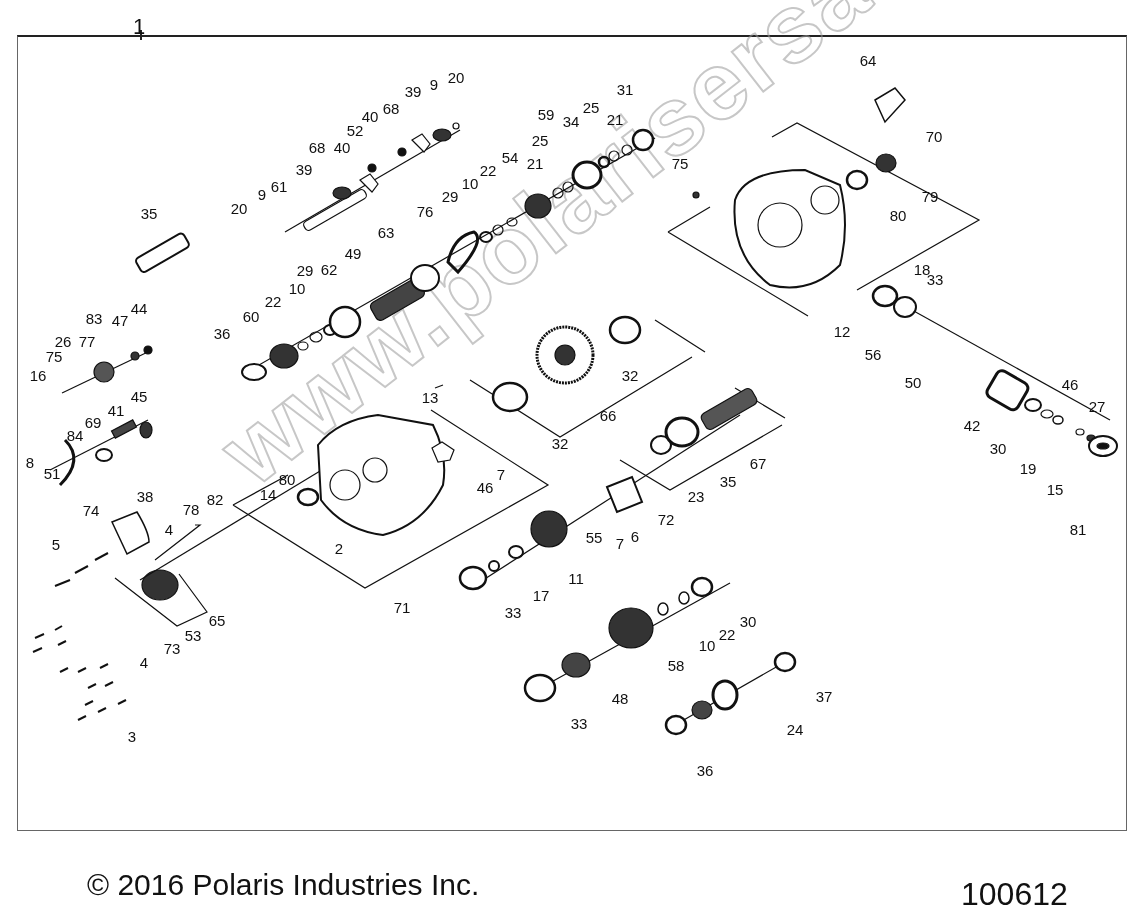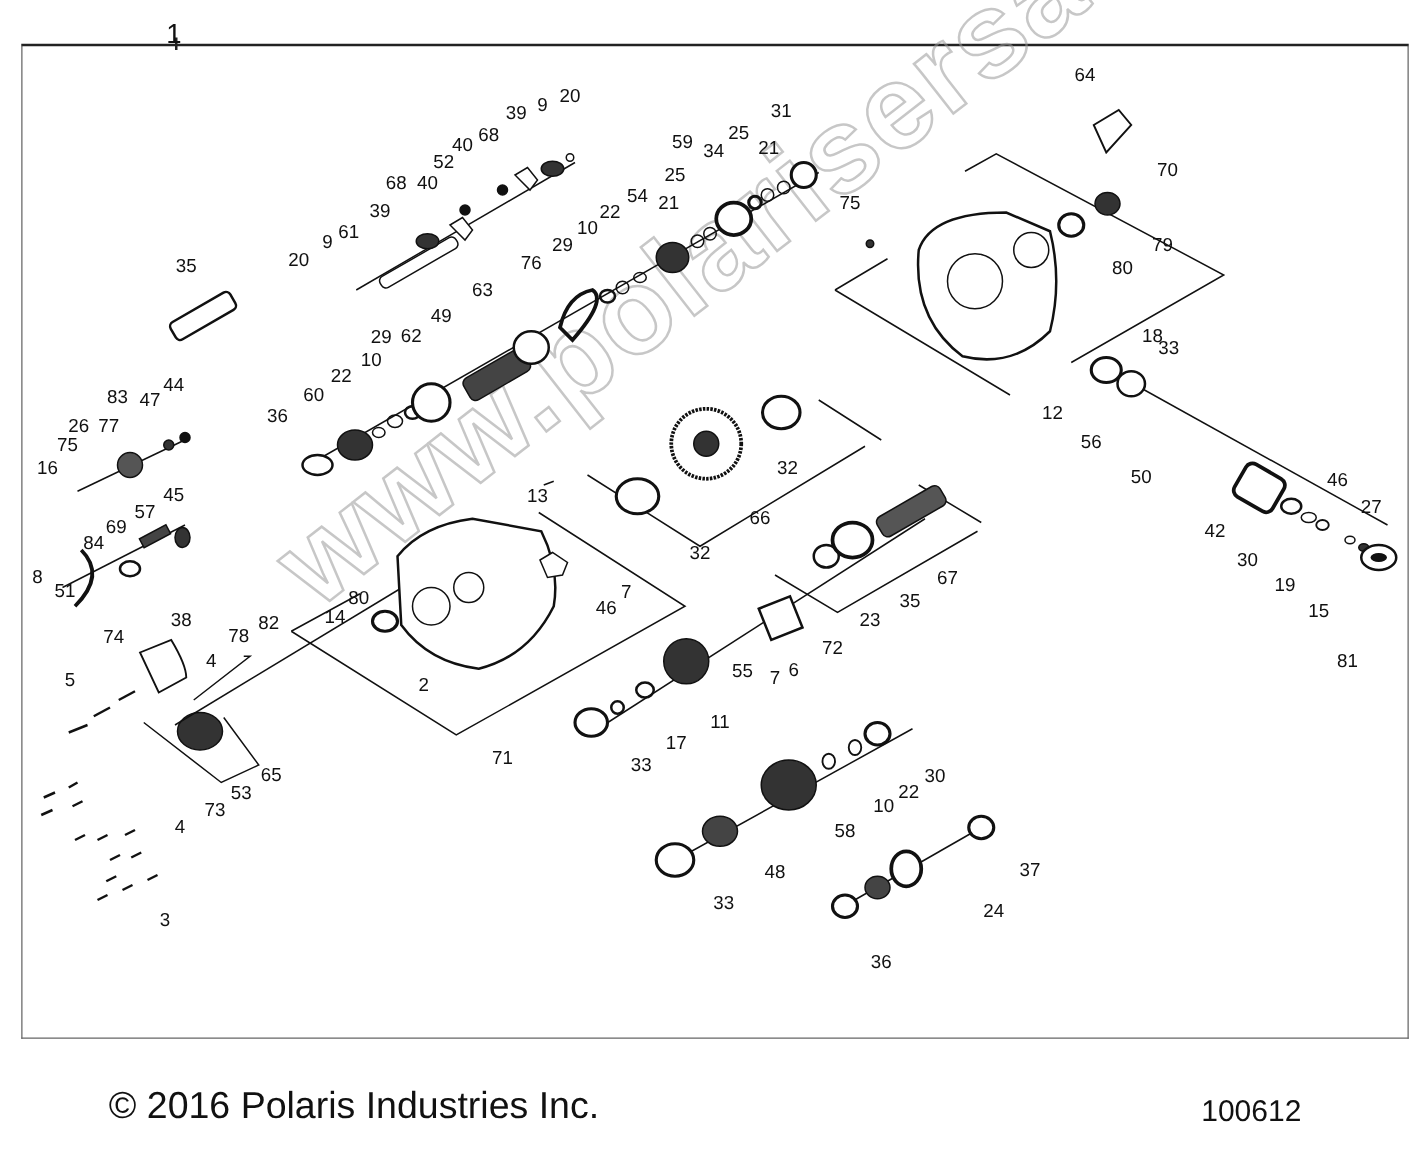--- a/index.html
+++ b/index.html
@@ -10,21 +10,21 @@
     .assembly-no { position: absolute; left: 133px; top: 16px; font-size: 22px; line-height: 22px; }
     .assembly-tick { position: absolute; left: 140px; top: 30px; width: 2px; height: 10px; background: #222; }
     svg.art { position: absolute; left: 0; top: 0; width: 1140px; height: 921px; }
     .callout { position: absolute; font-size: 15px; line-height: 15px; color: #111; white-space: nowrap;
                transform: translate(-50%, -50%); }
     .watermark { position: absolute; left: 200px; top: 420px; font-size: 96px; font-weight: bold;
                  color: #bdbdbd; opacity: 0.55; transform: rotate(-38deg); transform-origin: left top;
                  letter-spacing: 2px; white-space: nowrap; -webkit-text-stroke: 2px #9a9a9a;
                  color: transparent; }
     .footer-copy { position: absolute; left: 87px; top: 868px; font-size: 30px; }
-    .footer-id { position: absolute; left: 961px; top: 876px; font-size: 24px; }
+    .footer-id { position: absolute; left: 961px; top: 876px; font-size: 32px; }
   </style>
 </head>
 <body>
 
 <div class="frame"></div>
 <div class="assembly-tick"></div>
 
 <div class="watermark">www.polarisersatzteile.de</div>
 
 <svg class="art" viewBox="0 0 1140 921" xmlns="http://www.w3.org/2000/svg">
@@ -212,21 +212,21 @@
     <div class="callout" style="left: 222px; top: 333px;">36</div>
     <div class="callout" style="left: 149px; top: 213px;">35</div>
     <div class="callout" style="left: 139px; top: 308px;">44</div>
     <div class="callout" style="left: 94px; top: 318px;">83</div>
     <div class="callout" style="left: 120px; top: 320px;">47</div>
     <div class="callout" style="left: 63px; top: 341px;">26</div>
     <div class="callout" style="left: 87px; top: 341px;">77</div>
     <div class="callout" style="left: 54px; top: 356px;">75</div>
     <div class="callout" style="left: 38px; top: 375px;">16</div>
     <div class="callout" style="left: 139px; top: 396px;">45</div>
-    <div class="callout" style="left: 116px; top: 410px;">57</div>
+    <div class="callout" style="left: 116px; top: 410px;">41</div>
     <div class="callout" style="left: 93px; top: 422px;">69</div>
     <div class="callout" style="left: 75px; top: 435px;">84</div>
     <div class="callout" style="left: 52px; top: 449px; margin-top: 24px;">51</div>
     <div class="callout" style="left: 30px; top: 462px;">8</div>
     <div class="callout" style="left: 145px; top: 496px;">38</div>
     <div class="callout" style="left: 91px; top: 510px;">74</div>
     <div class="callout" style="left: 56px; top: 544px;">5</div>
     <div class="callout" style="left: 169px; top: 529px;">4</div>
     <div class="callout" style="left: 191px; top: 509px;">78</div>
     <div class="callout" style="left: 215px; top: 499px;">82</div>

